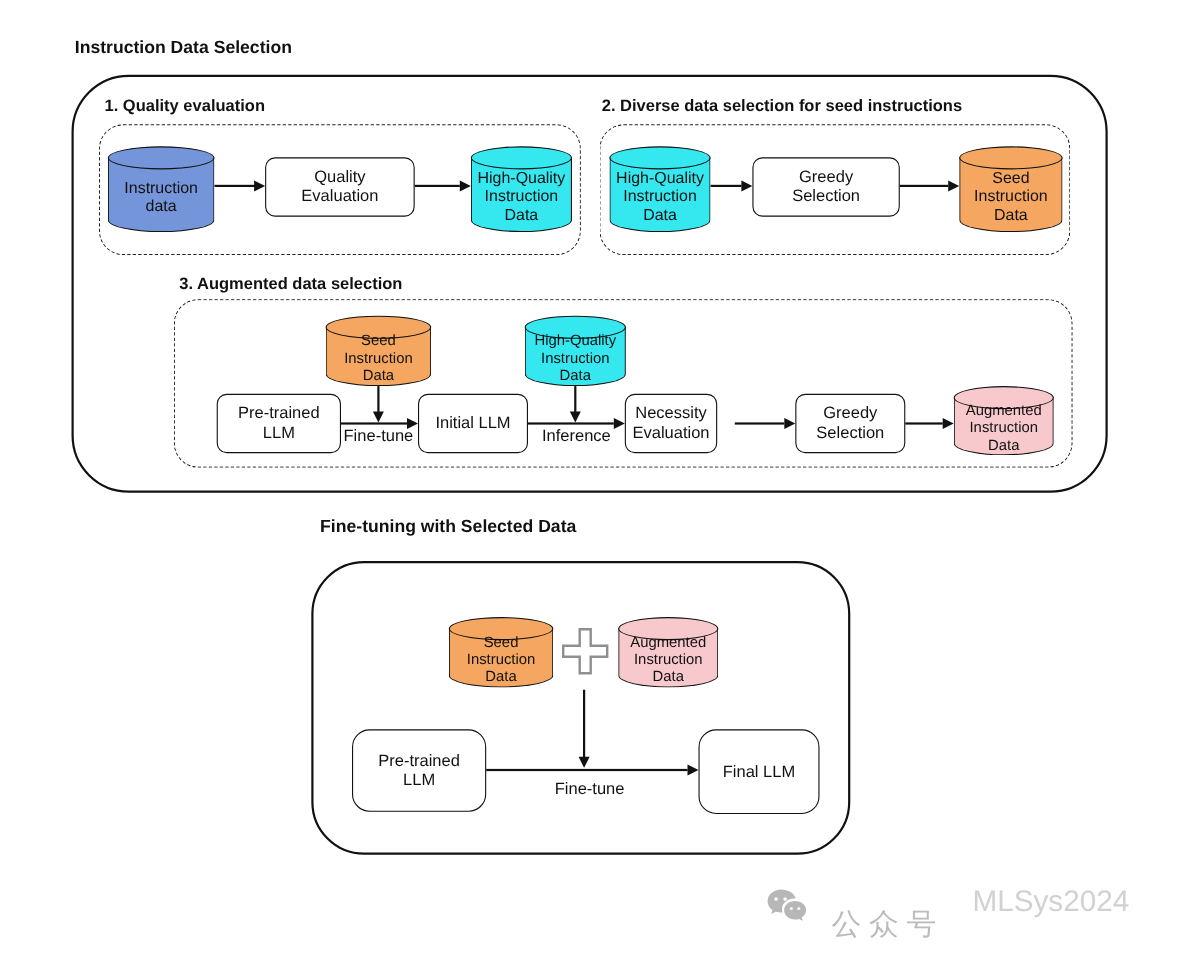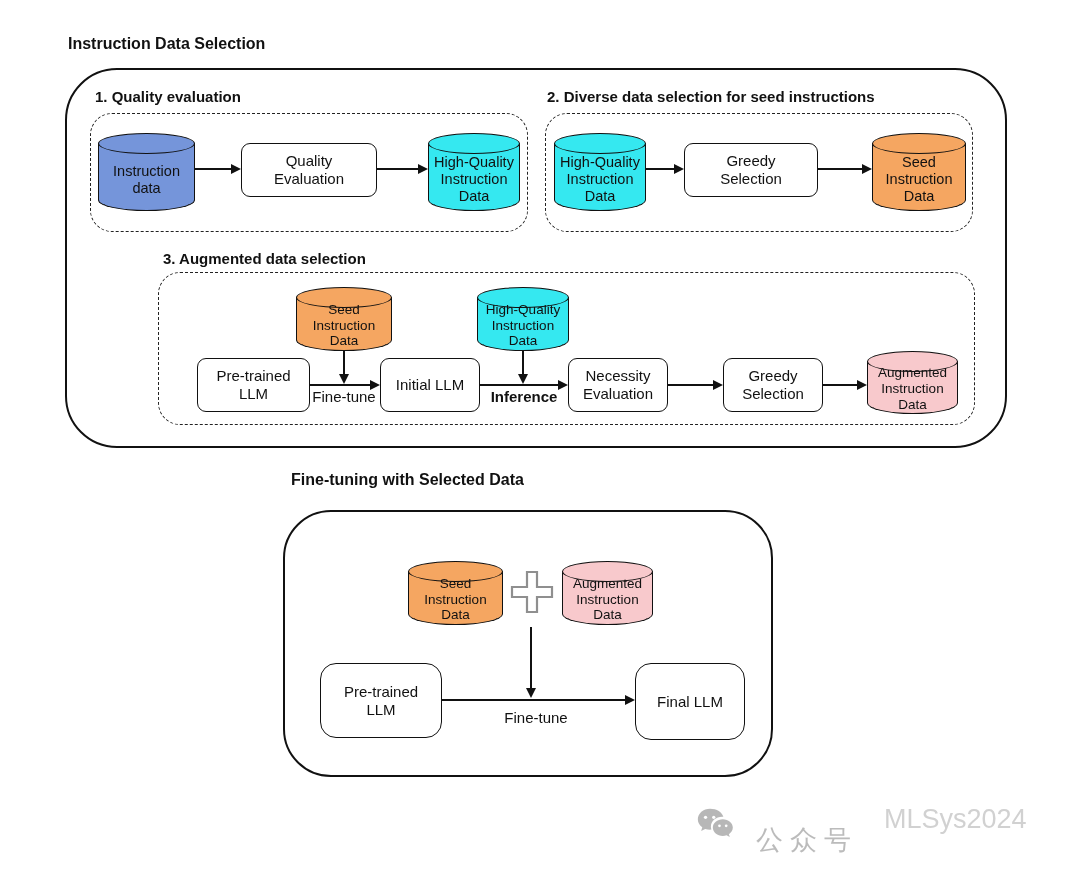--- a/index.html
+++ b/index.html
@@ -152,23 +152,23 @@
   <div class="line-v" style="left:343px;top:351px;height:24px;"></div>
   <div class="head-down" style="left:339px;top:374px;"></div>
   <div class="edge-label" style="left:306px;top:388px;width:76px;">Fine-tune</div>
 
   <div class="pbox" style="left:380px;top:358px;width:100px;height:54px;text-align:center;">Initial LLM</div>
 
   <div class="line-h" style="left:480px;top:384px;width:78px;"></div>
   <div class="head-right" style="left:558px;top:380px;"></div>
   <div class="line-v" style="left:522px;top:351px;height:24px;"></div>
   <div class="head-down" style="left:518px;top:374px;"></div>
-  <div class="edge-label" style="left:486px;top:388px;width:76px;font-weight:bold;">Inference</div>
-
-  <div class="pbox" style="left:568px;top:358px;width:100px;height:54px;">Necessity Evaluation</div>
+  <div class="edge-label" style="left:486px;top:388px;width:76px;">Inference</div>
+
+  <div class="pbox" style="left:568px;top:358px;width:84px;height:54px;">Necessity Evaluation</div>
 
   <div class="line-h" style="left:668px;top:384px;width:45px;"></div>
   <div class="head-right" style="left:713px;top:380px;"></div>
 
   <div class="pbox" style="left:723px;top:358px;width:100px;height:54px;">Greedy Selection</div>
 
   <div class="line-h" style="left:823px;top:384px;width:34px;"></div>
   <div class="head-right" style="left:857px;top:380px;"></div>
 
   <div class="cyl fill-pink" style="left:867px;top:351px;width:91px;height:63px;">

